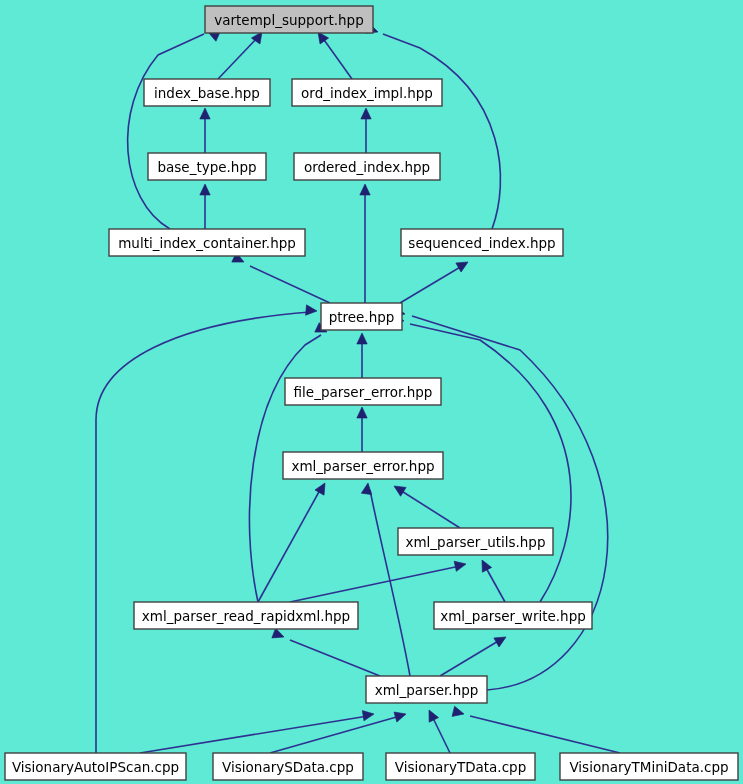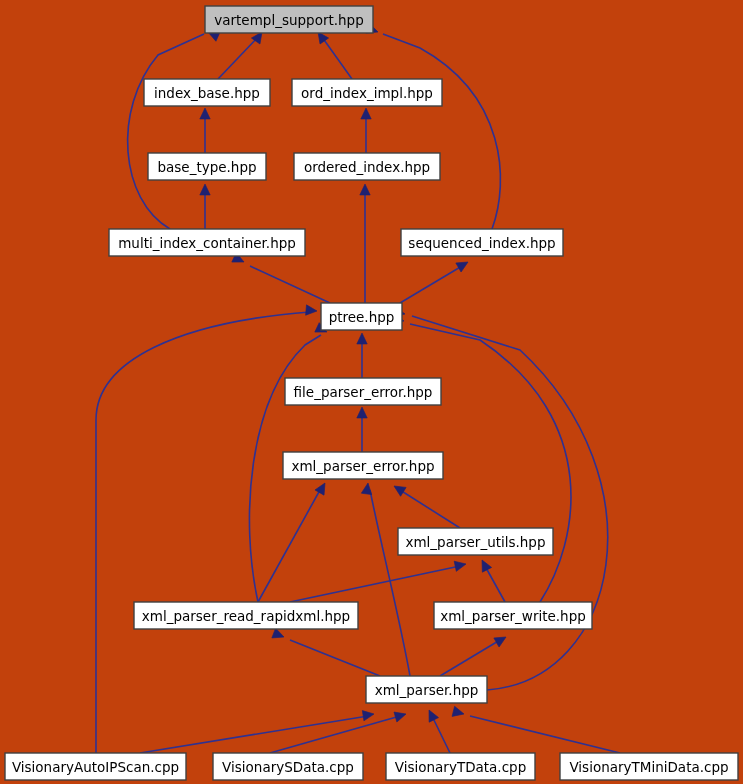--- a/index.html
+++ b/index.html
@@ -4,21 +4,21 @@
 <style>
   html, body {
     margin: 0;
     padding: 0;
     background: #ffffff;
   }
   #graph-root {
     position: relative;
     width: 743px;
     height: 784px;
-    background: #c2410c;
+    background: #5eead4;
     overflow: hidden;
     font-family: "DejaVu Sans", "Liberation Sans", sans-serif;
   }
   svg.graph-canvas {
     position: absolute;
     left: 0;
     top: 0;
     width: 743px;
     height: 784px;
     display: block;

